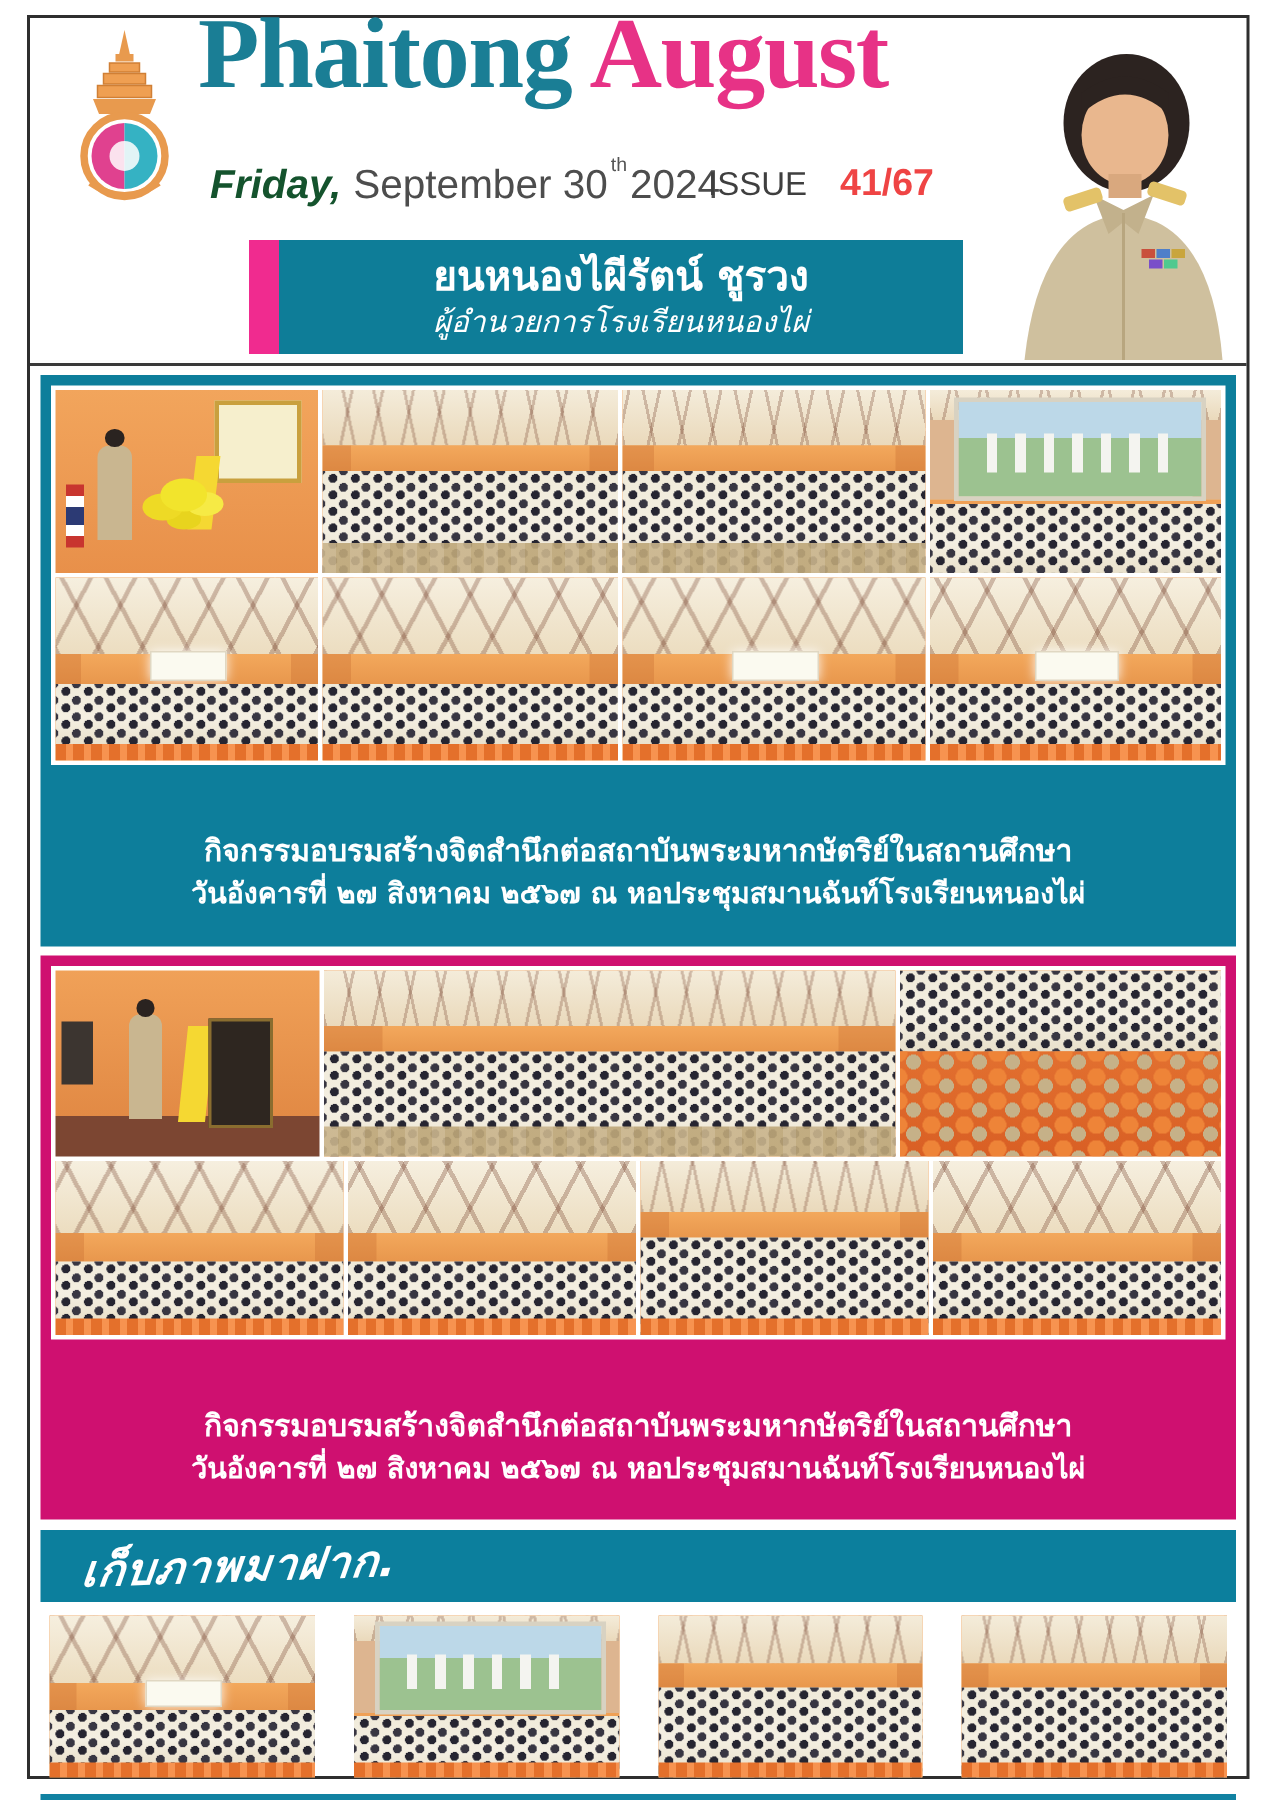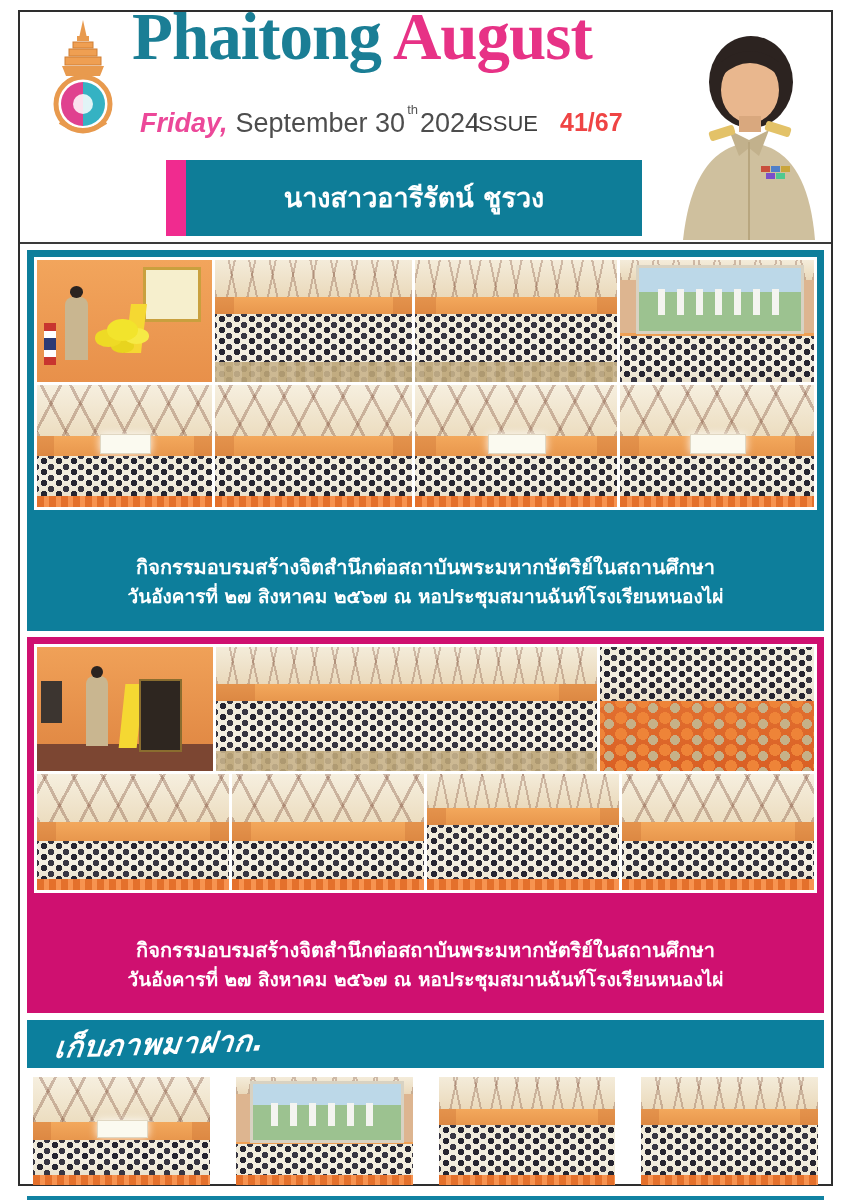--- a/index.html
+++ b/index.html
@@ -6,21 +6,21 @@
   .canvas{position:relative;width:848px;height:1200px;background:#fff;overflow:hidden;}
   .page{position:absolute;left:18px;top:10px;width:815px;height:1176px;border:2px solid #2e2e2e;background:#fff;box-sizing:border-box;}
 
   
   .header{position:relative;height:230px;border-bottom:2px solid #3a3a3a;}
   .logo{position:absolute;left:22px;top:6px;width:82px;height:130px;}
   .masthead{position:absolute;left:112px;top:-14px;font-family:"Liberation Serif","DejaVu Serif",serif;font-weight:bold;font-size:67px;letter-spacing:-1px;white-space:nowrap;}
   .masthead .t1{color:#1a7e95;}
   .masthead .t2{color:#e73286;}
   .date-row{position:absolute;left:120px;top:90px;font-size:27px;color:#4d4d4d;white-space:nowrap;}
-  .date-row .fri{color:#ec4899;font-weight:bold;font-style:italic;margin-right:8px;}
+  .date-row .fri{color:#14532d;font-weight:bold;font-style:italic;margin-right:8px;}
   .date-row .sup{font-size:13px;vertical-align:18px;margin:0 2px;color:#555;}
   .issue{position:absolute;left:452px;top:96px;font-size:22px;color:#3f3f3f;white-space:nowrap;}
   .issue .num{font-weight:bold;font-size:25px;color:#ef4444;margin-left:22px;}
   .dir-banner{position:absolute;left:146px;top:148px;width:476px;height:76px;background:#0e7d98;}
   .dir-banner .bar{position:absolute;left:0;top:0;width:20px;height:100%;background:#f02b8f;}
   .dir-banner .txt{position:absolute;left:20px;right:0;top:0;bottom:0;display:flex;flex-direction:column;justify-content:center;align-items:center;color:#fff;}
   .dir-name{font-size:27px;font-weight:bold;line-height:1.2;font-family:"DejaVu Sans",sans-serif;}
   .dir-title{font-size:20px;font-style:italic;line-height:1.3;font-family:"DejaVu Sans",sans-serif;}
   .dir-photo{position:absolute;right:6px;top:12px;width:152px;height:216px;}
 
@@ -148,21 +148,22 @@
         <span class="fri">Friday,</span><span>September 30</span><sup class="sup">th</sup><span>2024</span>
       </div>
 
       <div class="issue">
         <span>ISSUE</span><span class="num">41/67</span>
       </div>
 
       <div class="dir-banner">
         <span class="bar"></span>
         <span class="txt">
-          <span class="dir-name">นางสาวอารีรัตน์ ชูรวง</span>
+          <span class="dir-name">ยนหนองไผีรัตน์ ชูรวง</span>
+          <span class="dir-title">ผู้อำนวยการโรงเรียนหนองไผ่</span>
         </span>
       </div>
 
       <div class="dir-photo">
         <svg viewBox="0 0 152 216">
           <rect width="152" height="216" fill="#ffffff"></rect>
           <ellipse cx="78" cy="58" rx="42" ry="46" fill="#2c2320"></ellipse>
           <ellipse cx="77" cy="66" rx="29" ry="33" fill="#e9b78e"></ellipse>
           <path d="M48,52 q29,-26 58,0 l0,-14 q-29,-22 -58,0 z" fill="#2c2320"></path>
           <rect x="66" y="92" width="22" height="16" fill="#d9a87e"></rect>

